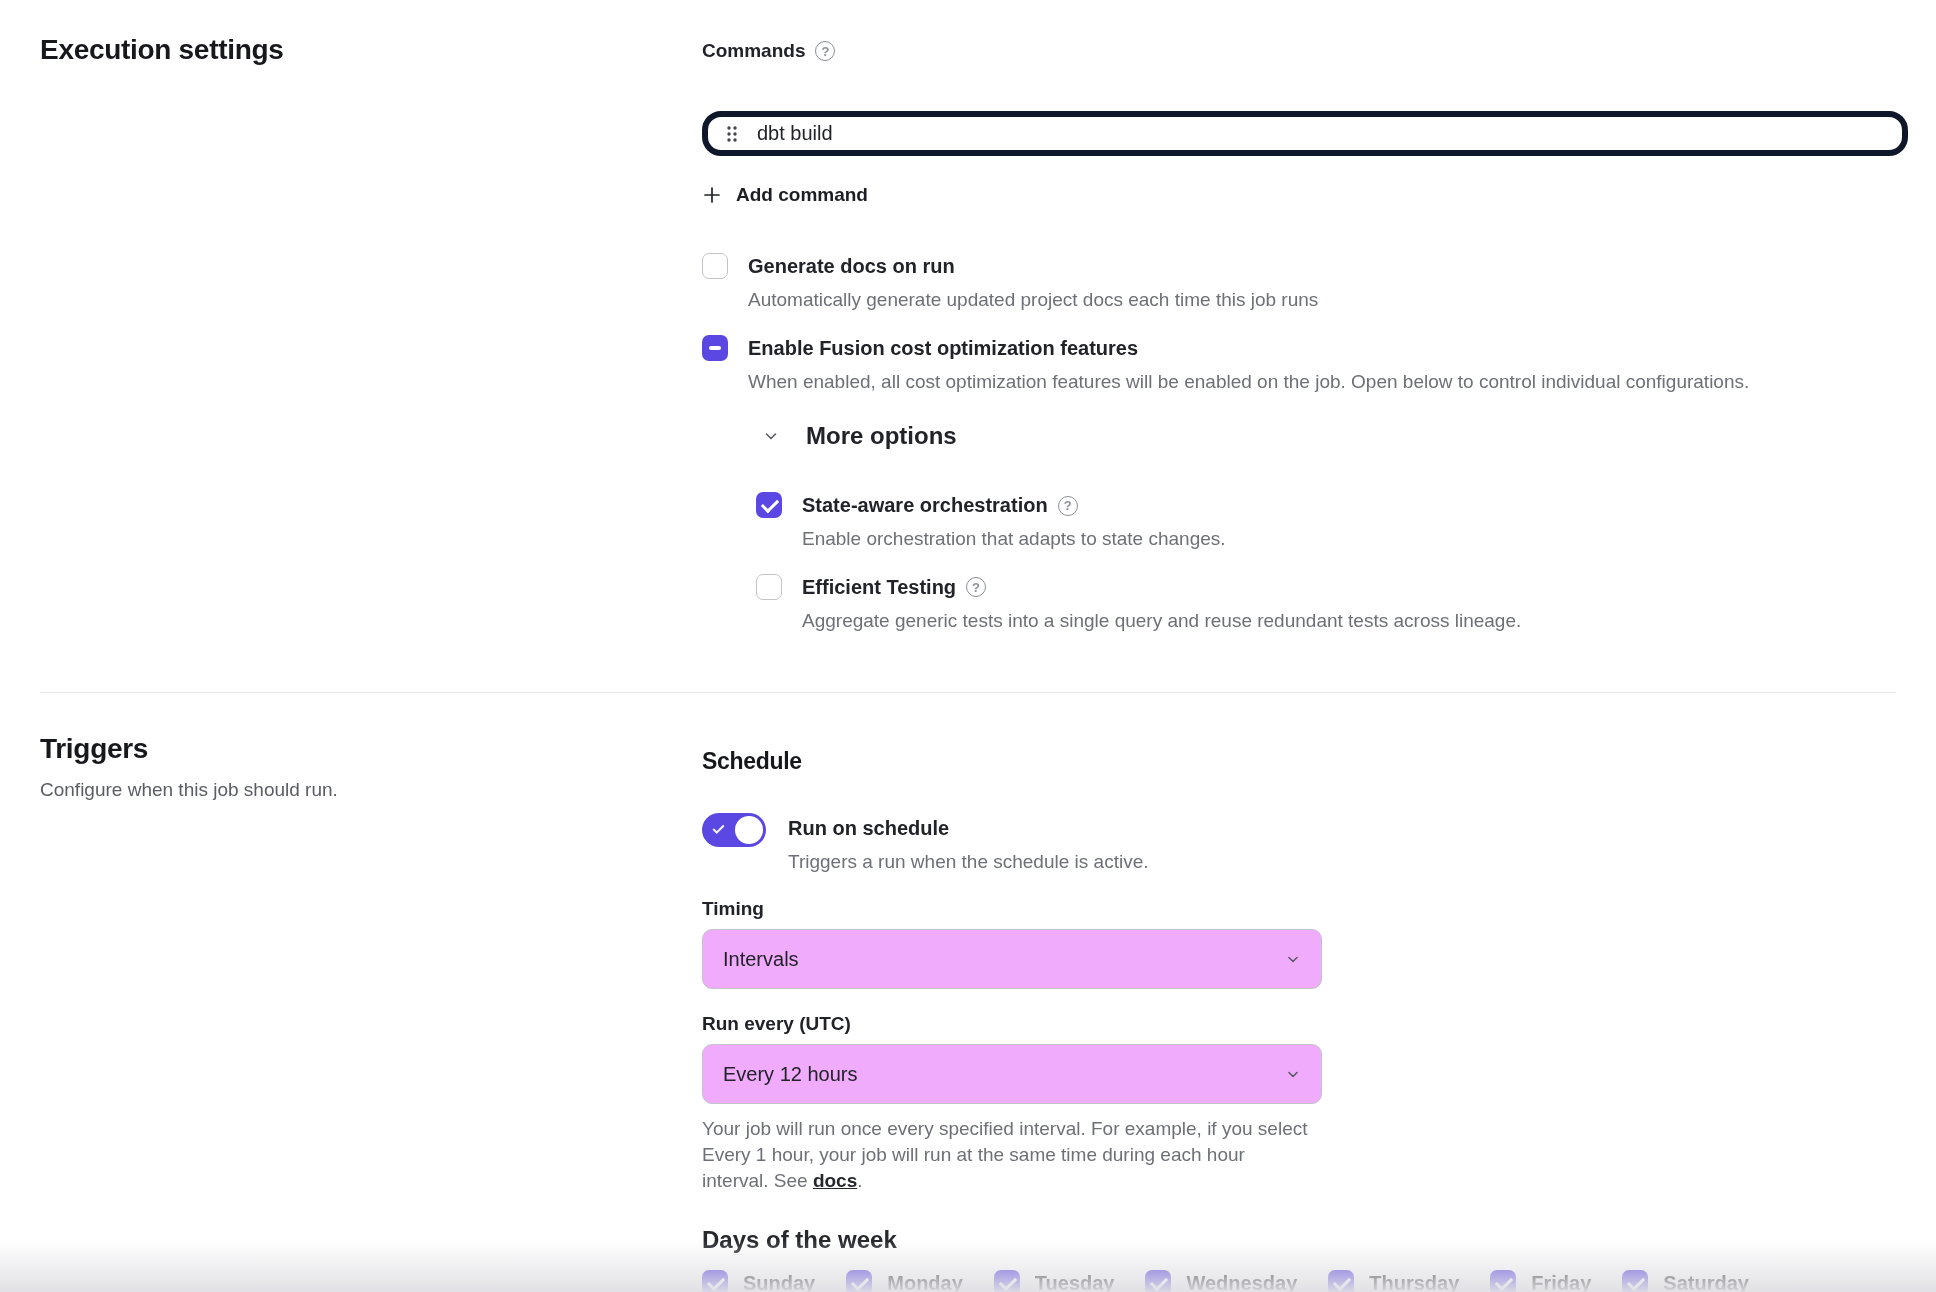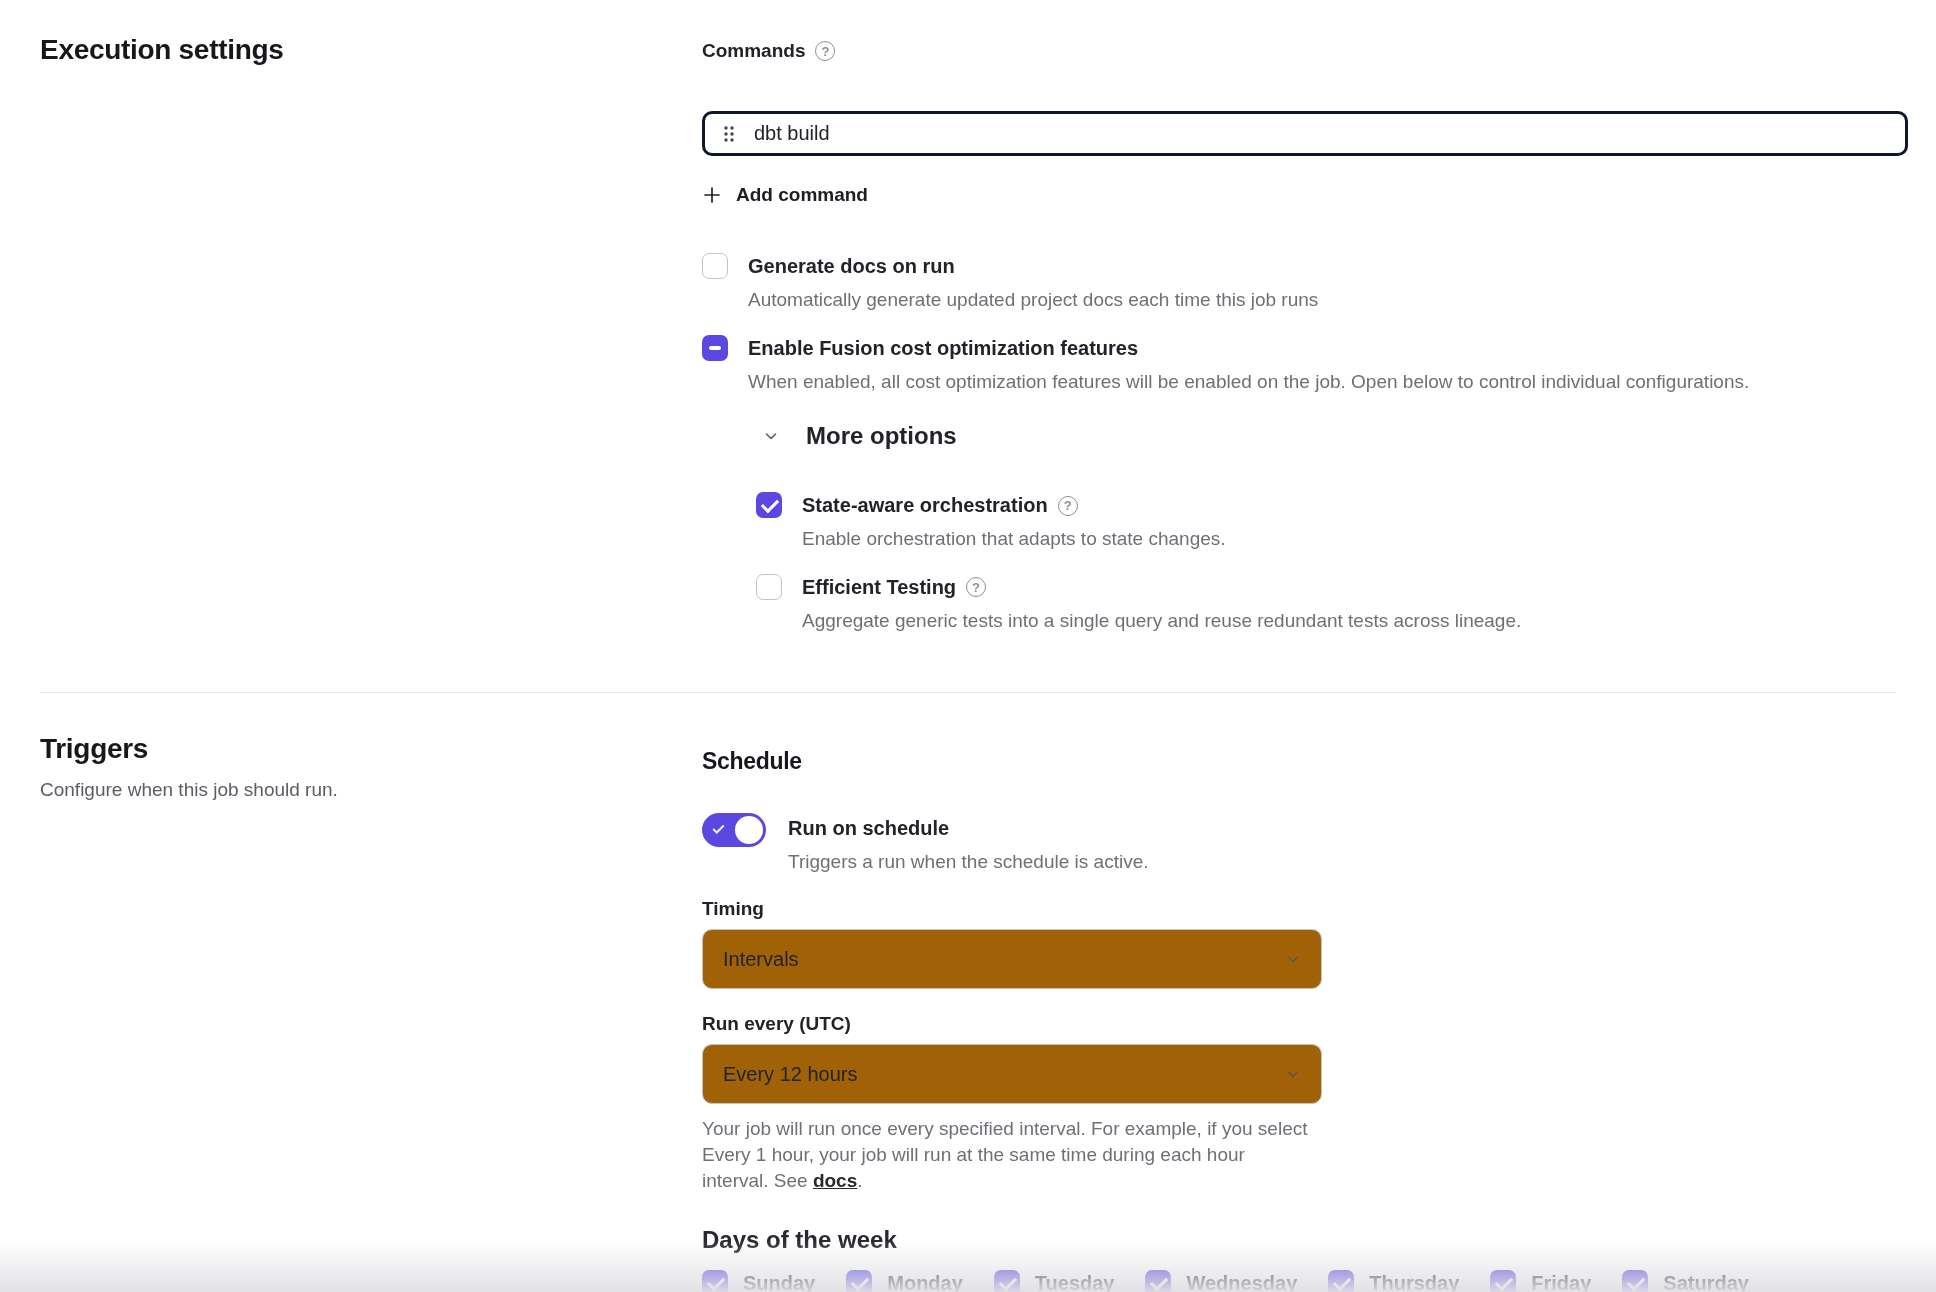--- a/index.html
+++ b/index.html
@@ -34,21 +34,21 @@
     width: 20px; height: 20px; flex: none;
     border: 1.5px solid #8c8f95; border-radius: 50%;
     color: #8c8f95; font-size: 13px; font-weight: 700;
     display: inline-flex; align-items: center; justify-content: center;
   }
   .help-icon::after { content: "?"; }
 
   
   .command-row {
     margin-top: 49px; height: 45px; width: 100%;
-    border: 3px solid #0f172a; border-radius: 10px;
+    border: 6px solid #0f172a; border-radius: 19px;
     display: flex; align-items: center; gap: 18px; padding: 0 17px;
     font-size: 20px; color: #212329; background: #fff;
   }
   .add-command {
     margin-top: 28px; display: inline-flex; align-items: center; gap: 14px;
     font-size: 19px; font-weight: 700; color: #1c1e23; cursor: pointer;
     background: none; border: none; padding: 0; font-family: inherit;
   }
 
   
@@ -93,21 +93,21 @@
     border-left: 2.4px solid rgba(255,255,255,0.92);
     border-bottom: 2.4px solid rgba(255,255,255,0.92);
     transform: rotate(-45deg);
   }
   .toggle-text-label { font-size: 20px; font-weight: 700; color: #212329; padding-top: 4px; }
 
   
   .field-group-label { margin-top: 24px; }
   .select {
     margin-top: 9px; width: 620px; height: 60px;
-    border: 1px solid #c2c4c9; border-radius: 10px; background: #a16207;
+    border: 1px solid #c2c4c9; border-radius: 10px; background: #f0abfc;
     display: flex; align-items: center; justify-content: space-between;
     padding: 0 20px; font-size: 20px; color: #212329; cursor: pointer;
   }
 
   .help-text { margin-top: 12px; width: 612px; font-size: 19px; line-height: 26px; color: #6d7076; }
   .docs-link { color: #26282d; font-weight: 700; text-decoration: underline; cursor: pointer; }
 
   .days-label { margin-top: 32px; font-size: 24px; font-weight: 700; color: #26282d; }
   .days-row { margin-top: 16px; display: flex; align-items: center; gap: 31px; }
   .day-item { display: flex; align-items: center; gap: 15px; font-size: 20px; font-weight: 700; color: #212329; }

